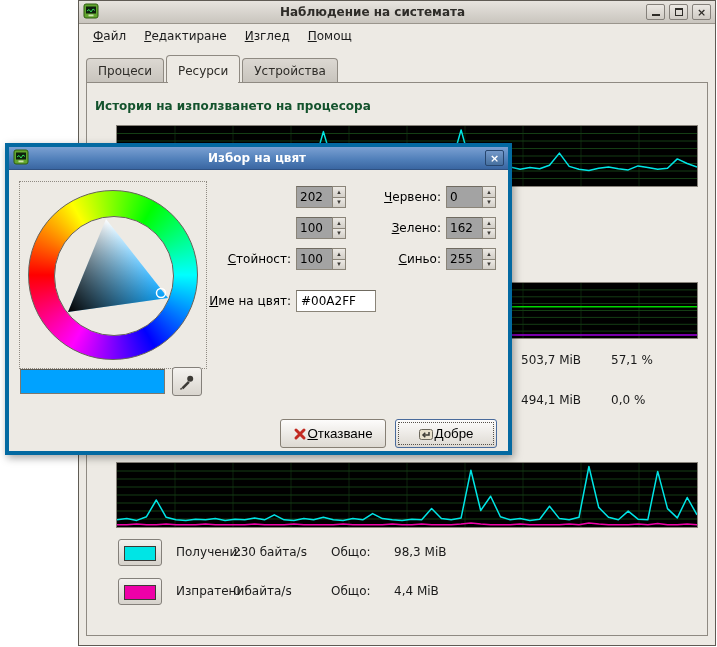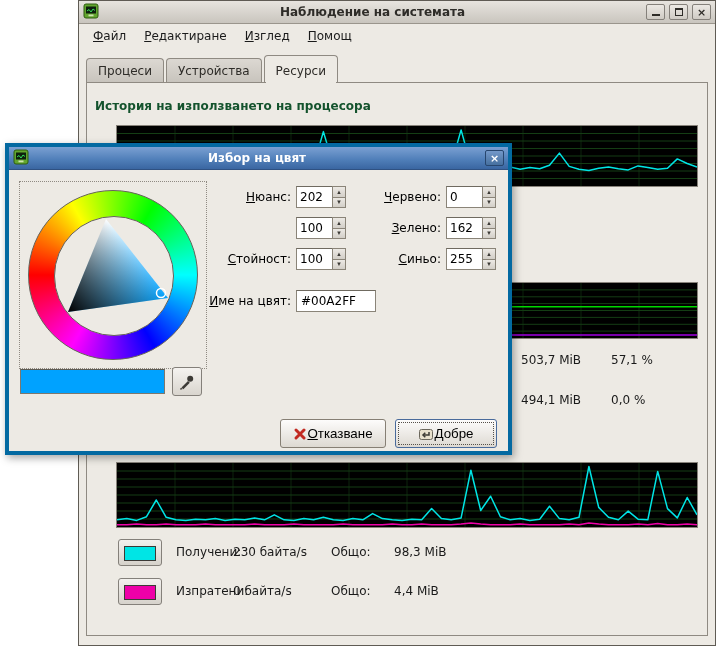--- a/index.html
+++ b/index.html
@@ -68,21 +68,21 @@
   .color-preview{position:absolute;left:11px;top:198px;width:145px;height:25px;
     border:1px solid #7d786e;border-top-color:#5f5b52;}
   .picker-btn{position:absolute;left:163px;top:196px;width:30px;height:29px;
     background:linear-gradient(#f5f3f0,#d9d5ce);border:1px solid #84807a;border-radius:3px;
     display:flex;align-items:center;justify-content:center;}
 
   .fld-label{position:absolute;width:162px;text-align:right;color:#000;}
   .fld-label.col2{width:87px;}
   .spin{position:absolute;width:50px;height:22px;}
   .spin input{position:absolute;left:0;top:0;width:36px;height:22px;border:1px solid #8a8478;
-    border-top-color:#6f6a60;border-right:none;background:#ffffff;font:12px "DejaVu Sans",sans-serif;
+    border-top-color:#6f6a60;border-right:none;background:#a3a3a3;font:12px "DejaVu Sans",sans-serif;
     padding:1px 3px;}
   .spin-btns{position:absolute;right:0;top:0;width:14px;height:22px;display:flex;flex-direction:column;}
   .spin-btn{flex:1;background:linear-gradient(#ece9e4,#d3cfc8);border:1px solid #8a8478;
     font-size:6px;display:flex;align-items:center;justify-content:center;color:#3c3a36;padding:0;}
   .spin-btn + .spin-btn{border-top:none;}
   .name-input{position:absolute;left:287px;top:119px;width:80px;height:22px;border:1px solid #8a8478;
     border-top-color:#6f6a60;background:#fff;font:12px "DejaVu Sans",sans-serif;padding:1px 4px;}
 
   .btn{position:absolute;top:248px;height:29px;border:1px solid #867f74;border-radius:3px;
     background:linear-gradient(#fdfcfb,#ddd9d2);display:flex;align-items:center;
@@ -118,22 +118,22 @@
   <div class="menubar">
     <span class="menu-item mn">Файл</span>
     <span class="menu-item mn">Редактиране</span>
     <span class="menu-item mn">Изглед</span>
     <span class="menu-item mn">Помощ</span>
   </div>
 
   <div class="notebook">
     <div class="tab-row">
       <span class="tab">Процеси</span>
+      <span class="tab active">Ресурси</span>
       <span class="tab">Устройства</span>
-      <span class="tab active">Ресурси</span>
     </div>
 
     <div class="page">
       <div class="section-heading" style="left:8px;top:16px;">История на използването на процесора</div>
 
       <div class="chart" style="left:29px;top:42px;width:582px;height:62px;">
           <svg width="580" height="60" viewBox="0 0 580 60">
             <line x1="58.0" y1="0" x2="58.0" y2="60" stroke="#0d250d"></line>
             <line x1="116.0" y1="0" x2="116.0" y2="60" stroke="#0d250d"></line>
             <line x1="174.0" y1="0" x2="174.0" y2="60" stroke="#0d250d"></line>
@@ -272,21 +272,20 @@
 
     <div class="color-preview" style="background: rgb(0, 162, 255);"></div>
     <span class="picker-btn">
       <svg width="18" height="18" viewBox="0 0 18 18">
         <circle cx="12.2" cy="5.8" r="3" fill="#3c3a36"></circle>
         <path d="M3.5 14.5 L10 8 L11.8 9.8 L5.3 16.3 Z" fill="#3c3a36"></path>
         <path d="M2.2 16.2 L4.2 15.6" stroke="#3c3a36" stroke-width="1.4"></path>
       </svg>
     </span>
 
-    <span class="fld-label mn" style="left:120px;top:19px;">Нюанс:</span>
     <span class="spin" style="left:287px;top:15px;">
       <input value="202" style="">
       <span class="spin-btns">
           <button class="spin-btn">
             <span>▲</span>
           </button>
           <button class="spin-btn">
             <span>▼</span>
           </button>
         </span>

